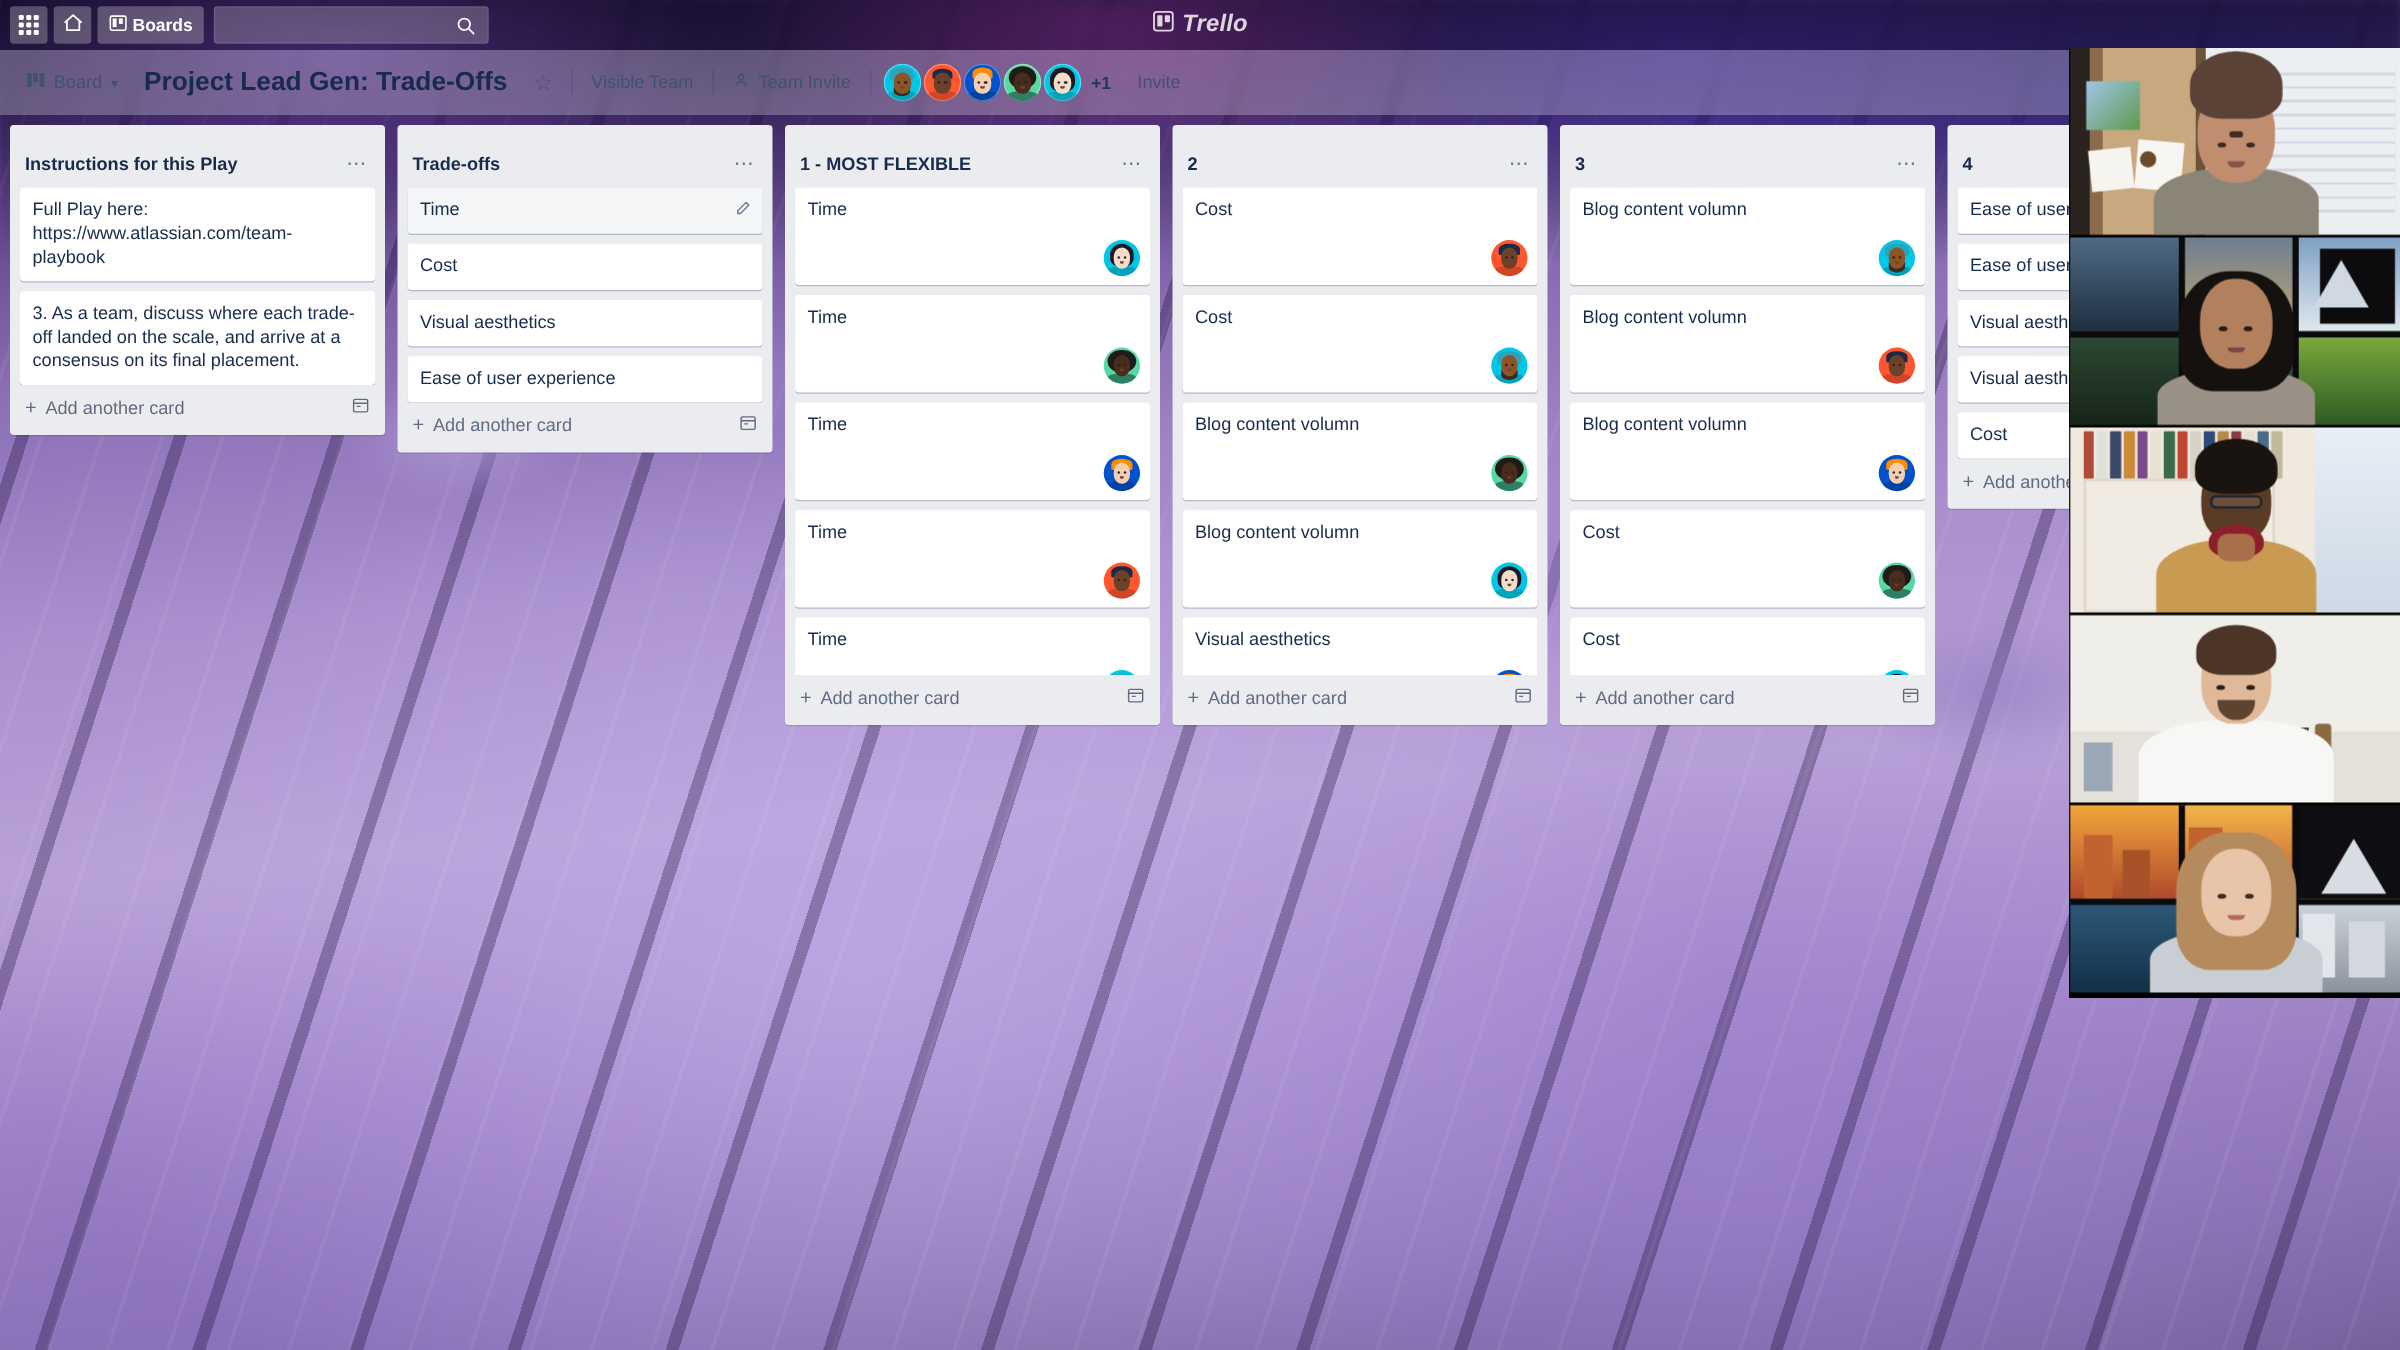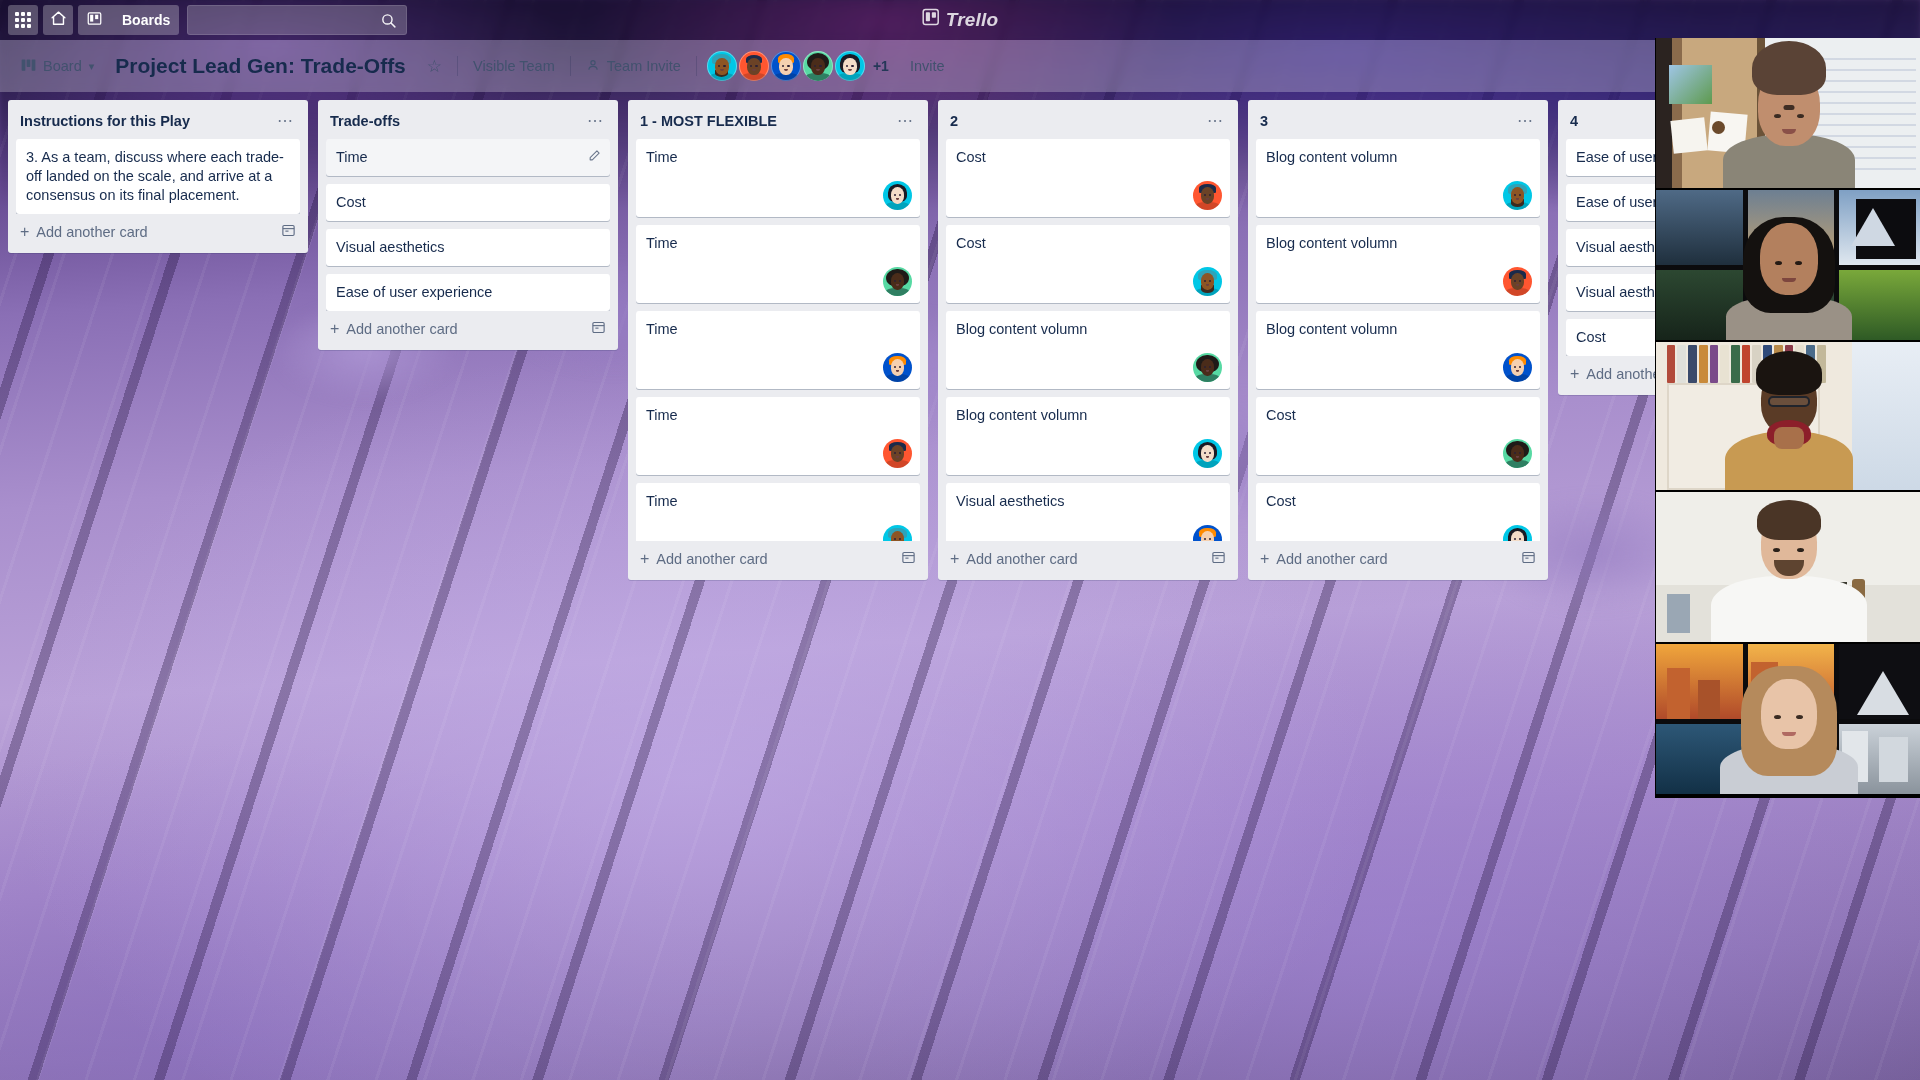--- a/index.html
+++ b/index.html
@@ -56,21 +56,21 @@
     position: absolute; left: 0; top: 0; width: 1920px; height: 40px;
     background: rgba(0,0,0,0.22);
     backdrop-filter: blur(3px);
     display: flex; align-items: center; gap: 5px; padding: 0 8px;
     z-index: 20;
   }
   .tb-btn {
     height: 30px; min-width: 30px; border-radius: 3px;
     background: rgba(255,255,255,0.26);
     display: flex; align-items: center; justify-content: center;
-    color: #fff; gap: 20px; padding: 0 9px;
+    color: #fff; gap: 4px; padding: 0 9px;
     font-size: 14px; font-weight: bold; cursor: pointer;
   }
   .tb-btn.square { padding: 0; width: 30px; }
   .tb-search {
     position: relative; height: 30px; width: 220px; margin-left: 3px;
     background: rgba(255,255,255,0.22);
     border-radius: 3px; border: 1px solid rgba(255,255,255,0.12);
   }
   .tb-search input {
     width: 100%; height: 100%; background: transparent; border: 0; outline: 0;
@@ -122,21 +122,21 @@
 
   
   .board {
     position: absolute; left: 0; top: 92px; width: 1920px; height: 988px;
     display: flex; align-items: flex-start; gap: 10px;
     padding: 8px 0 0 8px; z-index: 10;
   }
   .list {
     width: 300px; flex: 0 0 300px;
     background: #ebecf0; border-radius: 3px;
-    padding: 1px 0 6px 0; max-height: 480px;
+    padding: 12px 0 6px 0; max-height: 480px;
     display: flex; flex-direction: column;
     box-shadow: 0 1px 0 rgba(9,30,66,0.15);
   }
   .list-head {
     display: flex; align-items: center; justify-content: space-between;
     padding: 12px 10px 10px 12px;
   }
   .list-title { font-size: 14.5px; font-weight: bold; color: #172b4d; }
   .dots { color: #6b778c; font-size: 16px; letter-spacing: 1px; line-height: 10px; cursor: pointer; padding: 0 4px;}
   .cards { padding: 0 8px; display: flex; flex-direction: column; gap: 8px; overflow: hidden; }
@@ -368,20 +368,23 @@
     </div>
   </div>
 
   <div class="board" id="board">
       <div class="list">
         <div class="list-head">
           <div class="list-title">Instructions for this Play</div>
      <div class="dots">⋯</div>
         </div>
         <div class="cards">
+          <div class="card">
+            <div>Full Play here: https://www.atlassian.com/team-playbook</div>
+          </div>
           <div class="card">
             <div>3. As a team, discuss where each trade-off landed on the scale, and arrive at a consensus on its final placement.</div>
           </div>
         </div>
         <div class="addcard">
           <div class="left">
        <span style="font-size:16px;line-height:14px;">+</span>
        <span>Add another card</span>
      </div>
      <span>

